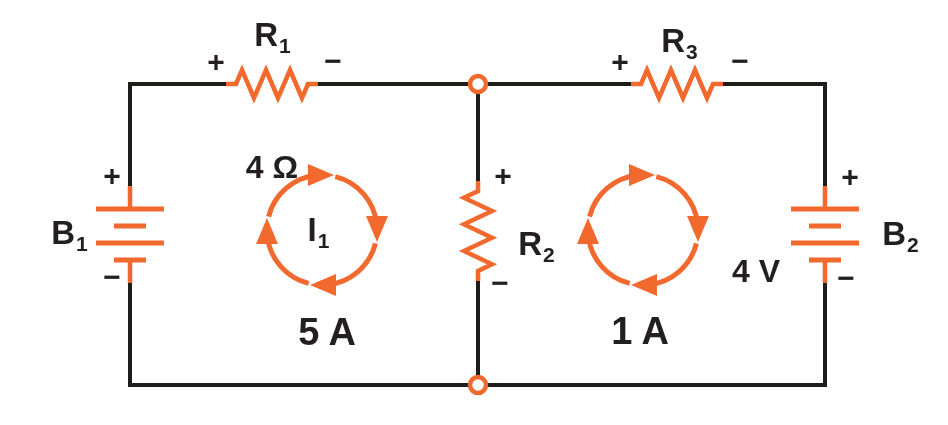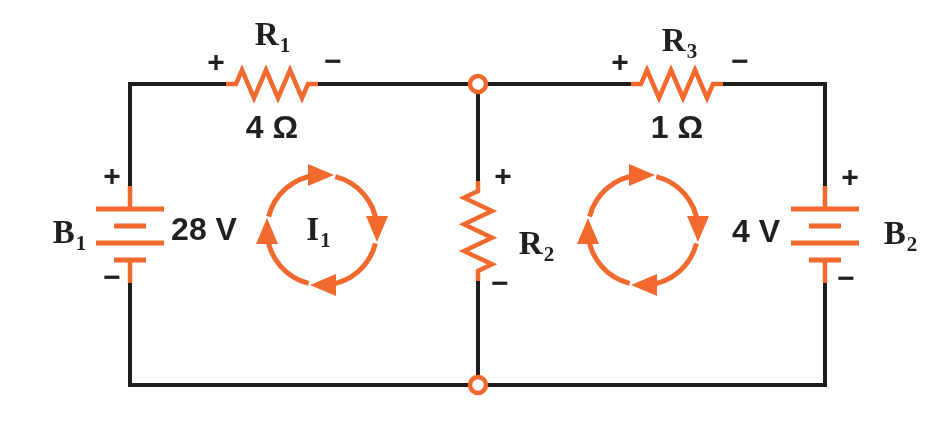--- a/index.html
+++ b/index.html
@@ -12,23 +12,23 @@
   .rz     { stroke:#f2692e; stroke-width:4.5; fill:none; stroke-linejoin:miter; stroke-linecap:butt; }
   .bstub  { stroke:#f2692e; stroke-width:4.5; fill:none; }
   .bplate { stroke:#f2692e; stroke-width:5; fill:none; stroke-linecap:butt; }
   .node   { fill:#ffffff; stroke:#f2692e; stroke-width:4.5; }
   .larc   { stroke:#f2692e; stroke-width:5; fill:none; }
   .lhead  { fill:#f2692e; }
   .lbl {
     position:absolute; transform:translate(-50%,-50%);
     font-weight:bold; color:#231f20; white-space:nowrap; line-height:1;
   }
-  .comp { font-size:33px;font-family:Liberation Serif, serif; }
+  .comp { font-size:33px; }
   .comp sub { font-size:21px; line-height:0; position:relative; top:7px; left:1px; vertical-align:baseline; }
-  .val  { font-size:32px; }
+  .val  { font-size:32px;margin-top:40px; }
   .amp  { font-size:38px; }
   .sign { font-size:30px; }
 </style>
 </head>
 <body>
 
 <div class="stage">
 
   <svg width="948" height="425" viewBox="0 0 948 425">
     <defs>
@@ -76,37 +76,37 @@
       <use href="#lq" transform="rotate(270)"></use>
     </g>
 
     <circle class="node" cx="478" cy="84" r="8"></circle>
     <circle class="node" cx="478" cy="385" r="8"></circle>
   </svg>
 
   <div class="lbl comp" style="left:69px;top:232px"><span>B</span><sub>1</sub></div>
   <div class="lbl sign" style="left:112px;top:176px">+</div>
   <div class="lbl sign" style="left:112px;top:277px">−</div>
-  <div class="lbl val" style="left:204px;top:229px">28 V</div>
 
   <div class="lbl comp" style="left:272px;top:34px"><span>R</span><sub>1</sub></div>
   <div class="lbl sign" style="left:216px;top:62px">+</div>
   <div class="lbl sign" style="left:333px;top:61px">−</div>
   <div class="lbl val" style="left:272px;top:127px">4 Ω</div>
 
   <div class="lbl comp" style="left:318px;top:229px"><span>I</span><sub>1</sub></div>
+  <div class="lbl amp" style="left:327px;top:332px">5 A</div>
 
   <div class="lbl sign" style="left:503px;top:176px">+</div>
   <div class="lbl sign" style="left:500px;top:283px">−</div>
   <div class="lbl comp" style="left:536px;top:243px"><span>R</span><sub>2</sub></div>
 
+  <div class="lbl amp" style="left:640px;top:331px">1 A</div>
 
   <div class="lbl comp" style="left:679px;top:40px"><span>R</span><sub>3</sub></div>
   <div class="lbl sign" style="left:620px;top:62px">+</div>
   <div class="lbl sign" style="left:740px;top:61px">−</div>
-  <div class="lbl val" style="left:677px;top:127px">1 Ω</div>
 
   <div class="lbl val" style="left:756px;top:231px">4 V</div>
   <div class="lbl sign" style="left:850px;top:177px">+</div>
   <div class="lbl sign" style="left:846px;top:278px">−</div>
   <div class="lbl comp" style="left:900px;top:233px"><span>B</span><sub>2</sub></div>
 
 </div>
 
 </body></html>

